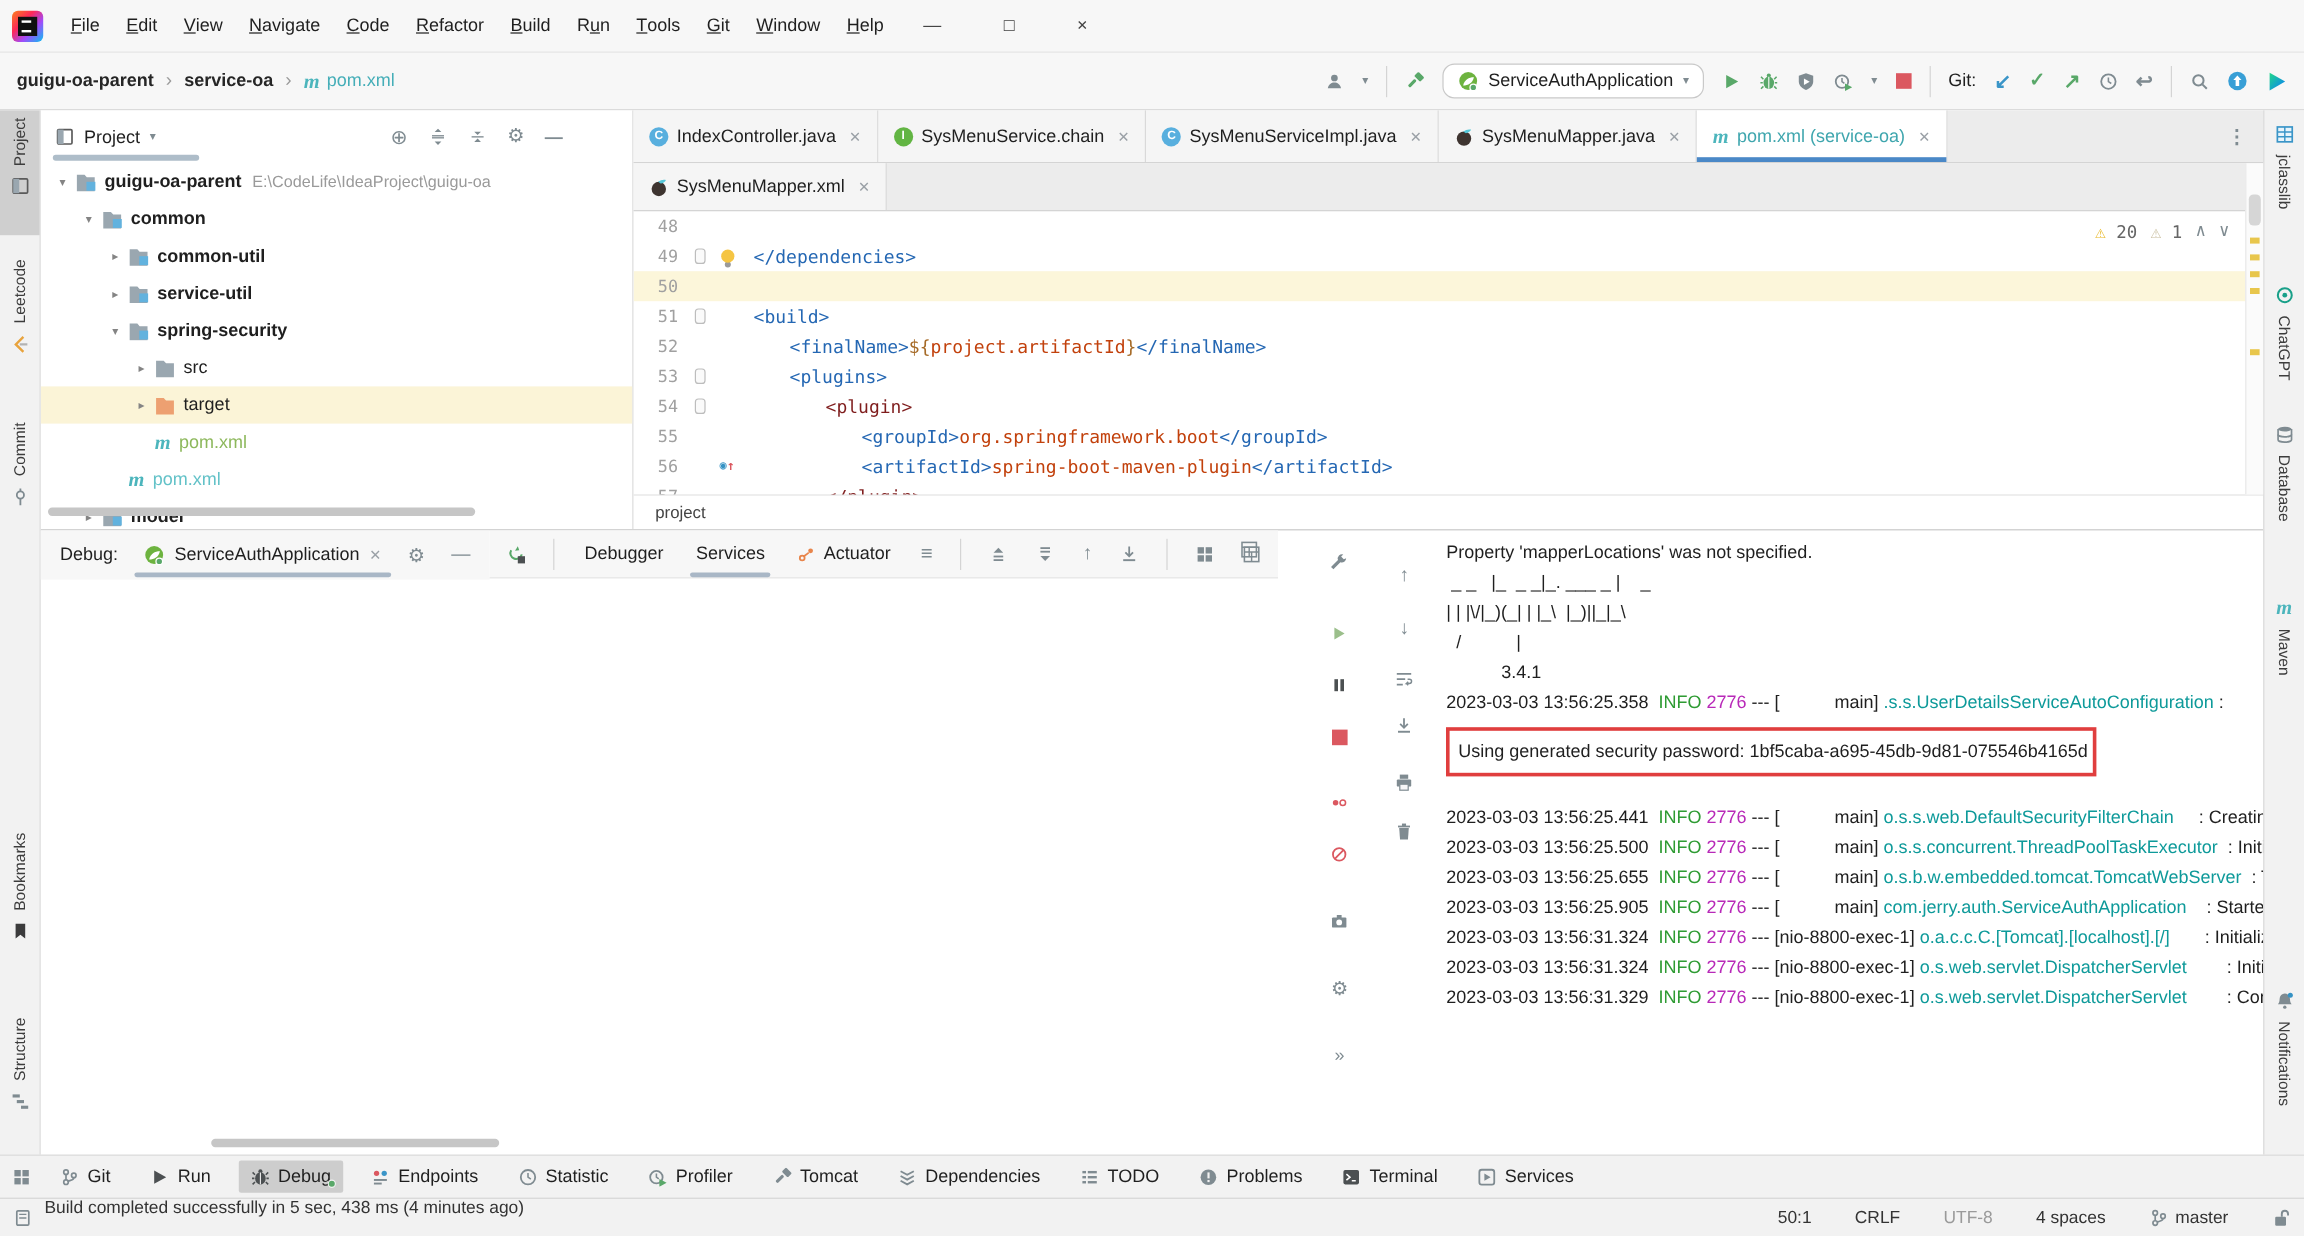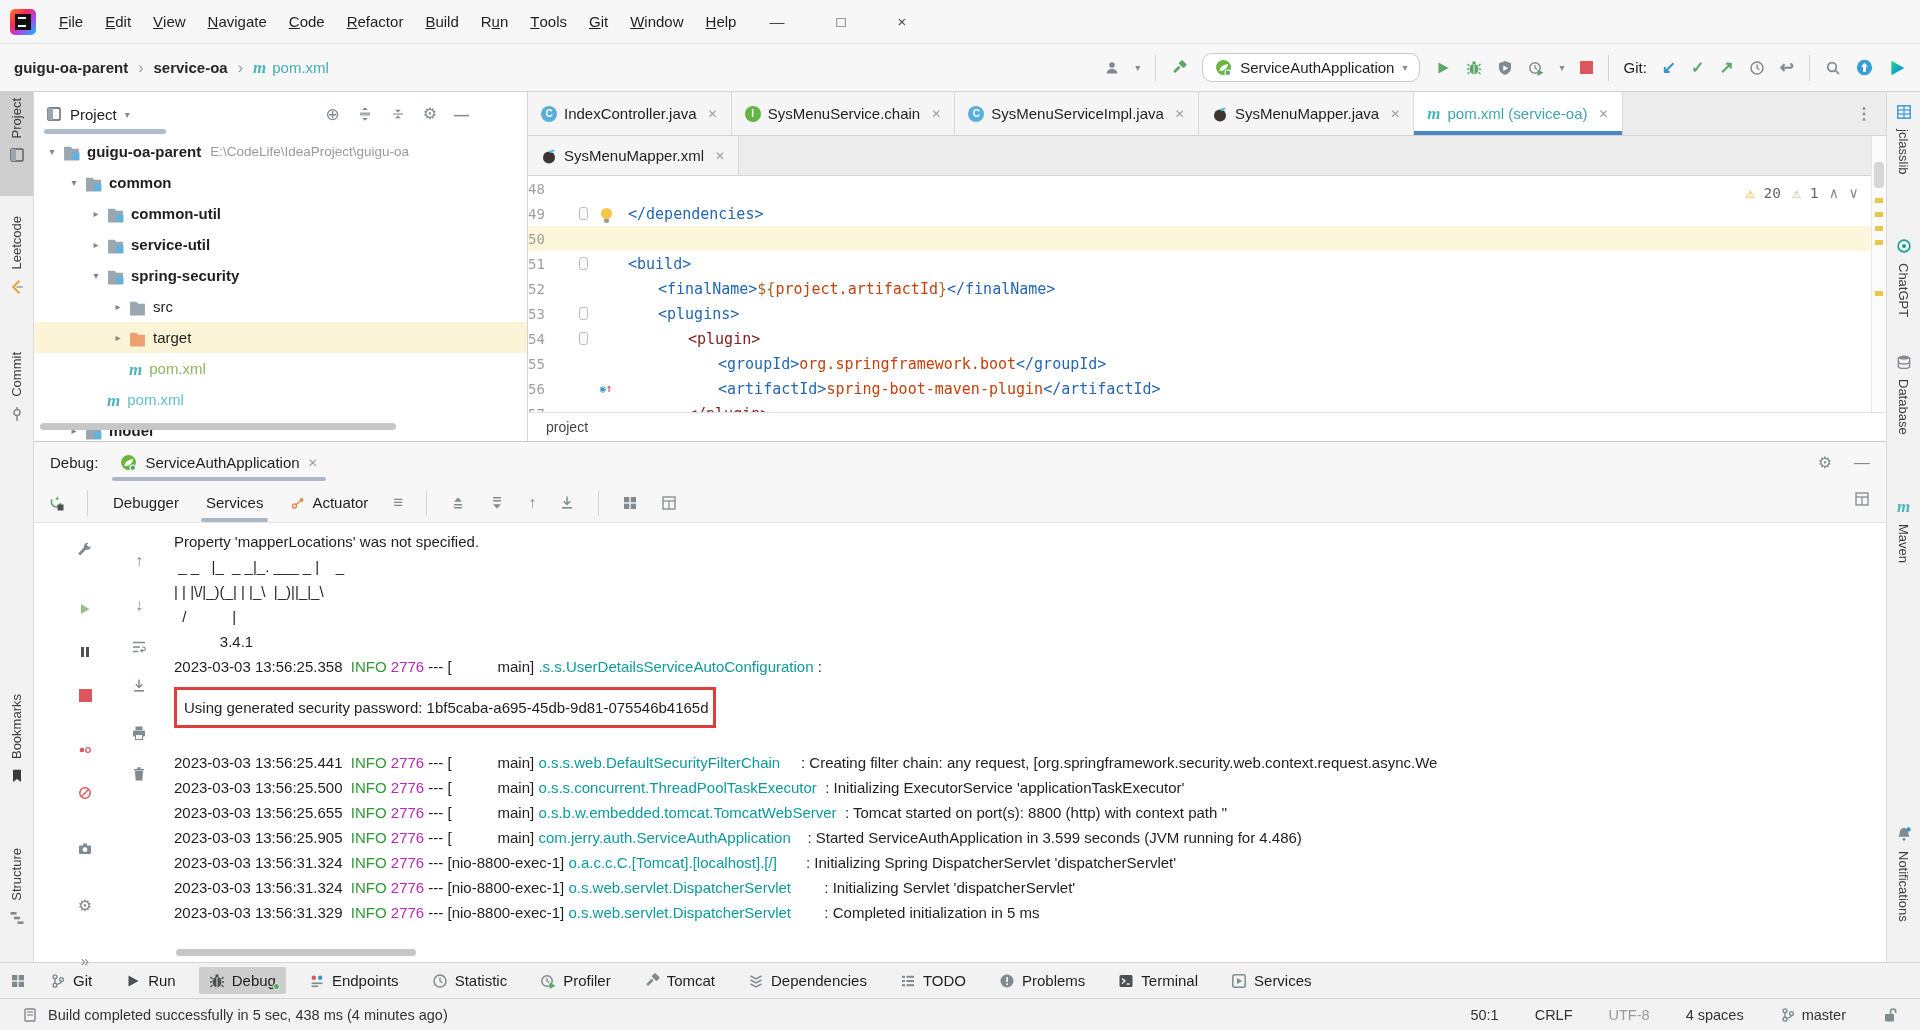--- a/index.html
+++ b/index.html
@@ -53,57 +53,57 @@
 .tabrow{height:44px;background:#ECECEC;display:flex;align-items:stretch;border-bottom:1px solid #D4D4D4;font-size:15px}
 .tabrow2{height:40px}
 .tab{display:flex;align-items:center;gap:7px;padding:0 13px;background:#F5F5F5;border-right:1px solid #D9D9D9;position:relative;white-space:nowrap}
 .tab .x{color:#9AA0A6;font-size:12px;margin-left:4px}
 .tab.active{background:#fff;color:#3FA6AE}
 .tab.active:after{content:"";position:absolute;left:0;right:0;bottom:0;height:4px;background:#4A88C7}
 .tab-more{margin-left:auto;display:flex;align-items:center;padding:0 14px;color:#7F8B91;font-size:16px}
 .code{height:236px;position:relative;font-family:"DejaVu Sans Mono",monospace;font-size:15px;overflow:hidden}
 .cl{height:25px;display:flex;align-items:center}
 .cl.cur{background:#FCF6DA}
-.lnum{width:46px;text-align:left;padding-right:9px;color:#A0A0A0;font-size:14px;flex:none}
+.lnum{width:46px;text-align:right;padding-right:9px;color:#A0A0A0;font-size:14px;flex:none}
 .fold{width:18px;flex:none;display:flex;align-items:center;justify-content:center}
 .foldbox{width:9px;height:13px;border:1px solid #BDBDBD;border-radius:3px;background:#FAFAFA}
 .gic{width:28px;flex:none;display:flex;align-items:center;justify-content:center;gap:1px}
 .ctext{white-space:pre}
 .ind1{padding-left:8px}.ind2{padding-left:38px}.ind3{padding-left:68px}.ind4{padding-left:98px}
 .tk-tag{color:#2467B3}.tk-tag2{color:#7f1d1d}.tk-var{color:#A66B28}.tk-plain{color:#c2410c}
 .bulb{width:11px;height:11px;border-radius:50%;background:#F5C543;box-shadow:0 7px 0 -3px #9a9a9a}
 .insp{position:absolute;top:8px;right:28px;display:flex;align-items:center;gap:11px;font-size:14.5px;color:#666;z-index:3}
 .wtri{color:#E8B724;font-size:15px}.wtri2{color:#C9BE9F;font-size:15px}
 .estripe{position:absolute;right:0;top:44px;bottom:29px;width:15px;background:#FBFBFB;border-left:1px solid #E8E8E8;z-index:2}
 .emark{position:absolute;left:3px;width:8px;height:5px;background:#E8C64C}
 .ethumb{position:absolute;left:2px;width:10px;height:26px;background:#D6D6D6;border-radius:4px}
 .crumbbar{height:29px;border-top:1px solid #E3E3E3;display:flex;align-items:center;padding-left:18px;font-size:14px;color:#444;margin-top:auto}
 
-.debug-panel{height:521px;border-top:1px solid #C9C9C9;background:#fff;display:flex;flex-direction:column;position:relative}
+.debug-panel{height:521px;border-top:1px solid #C9C9C9;background:#fff;display:flex;flex-direction:row;position:relative}
 .dbg-h{height:41px;background:#F7F7F7;display:flex;align-items:center;padding:0 16px;font-size:15px;gap:14px}
 .dbg-tab{display:flex;align-items:center;gap:8px;padding:0 8px;height:100%;position:relative}
 .dbg-tab:after{content:"";position:absolute;left:0;right:0;bottom:2px;height:4px;border-radius:3px;background:#A9B7C6}
 .dbg-h-right{margin-left:auto;display:flex;gap:22px;align-items:center;color:#7F8B91;font-size:16px}
 .dbg-tools{height:40px;background:#F7F7F7;display:flex;align-items:center;gap:23px;padding:0 14px;font-size:15px;border-bottom:1px solid #E5E5E5;position:relative}
 .dtab{position:relative;height:100%;display:flex;align-items:center;gap:6px;padding:0 2px}
 .dtab.active:after{content:"";position:absolute;left:-3px;right:-3px;bottom:0;height:4px;background:#A9B7C6;border-radius:2px}
 .dbg-layout{position:absolute;right:16px;top:8px;color:#7F8B91}
 .dbg-content{flex:1;display:flex;position:relative;min-height:0}
 .dbg-strip{width:130px;flex:none;position:relative}
 .dicon{position:absolute;width:26px;height:26px;display:flex;align-items:center;justify-content:center;font-size:15px;color:#7F8B91}
 .console{flex:1;font-family:Liberation Sans, sans-serif;font-size:15px;line-height:25px;padding:6px 0 0 10px;white-space:pre;overflow:hidden;color:#1f1f1f;position:relative}
 .lv{color:#2E9B33}.pid{color:#B829B8}.lgr{color:#0E9A9A}
 .secbox{border:3px solid #E03E3E;width:fit-content;padding:5px 4px 5px 7px;margin:8px 0 22px 0}
 .hscroll{position:absolute;left:142px;bottom:6px;width:240px;height:7px;border-radius:4px;background:#C6C6C6}
 
 .bottombar{height:36px;background:#F2F2F2;border-top:1px solid #D4D4D4;display:flex;align-items:center;padding:0 8px;font-size:15px}
 .bitem{display:flex;align-items:center;gap:7px;padding:5px 10px;margin-right:13px;border-radius:2px;position:relative}
 .bitem.active{background:#CDCDCD}
 .bgrid{margin:0 14px 0 2px}
-.statusbar{height:32px;background:#F2F2F2;border-top:1px solid #D4D4D4;display:flex;align-items:center;padding:0 22px;font-size:14.5px;color:#333;gap:10px}
+.statusbar{height:32px;background:#F2F2F2;border-top:1px solid #D4D4D4;display:flex;padding:0 11px;font-size:14.5px;color:#333;gap:10px}
 .sb-right{margin-left:auto;display:flex;align-items:center;gap:36px}
 .sb-dim{color:#9a9a9a}
 .sb-seg{display:flex;align-items:center;gap:6px}
 .gdot{position:absolute;width:7px;height:7px;border-radius:50%;background:#59A869;right:6px;bottom:4px;border:1px solid #F2F2F2}
 </style>
 </head>
 <body>
 
 <div class="titlebar">
   <span class="logo"></span>

